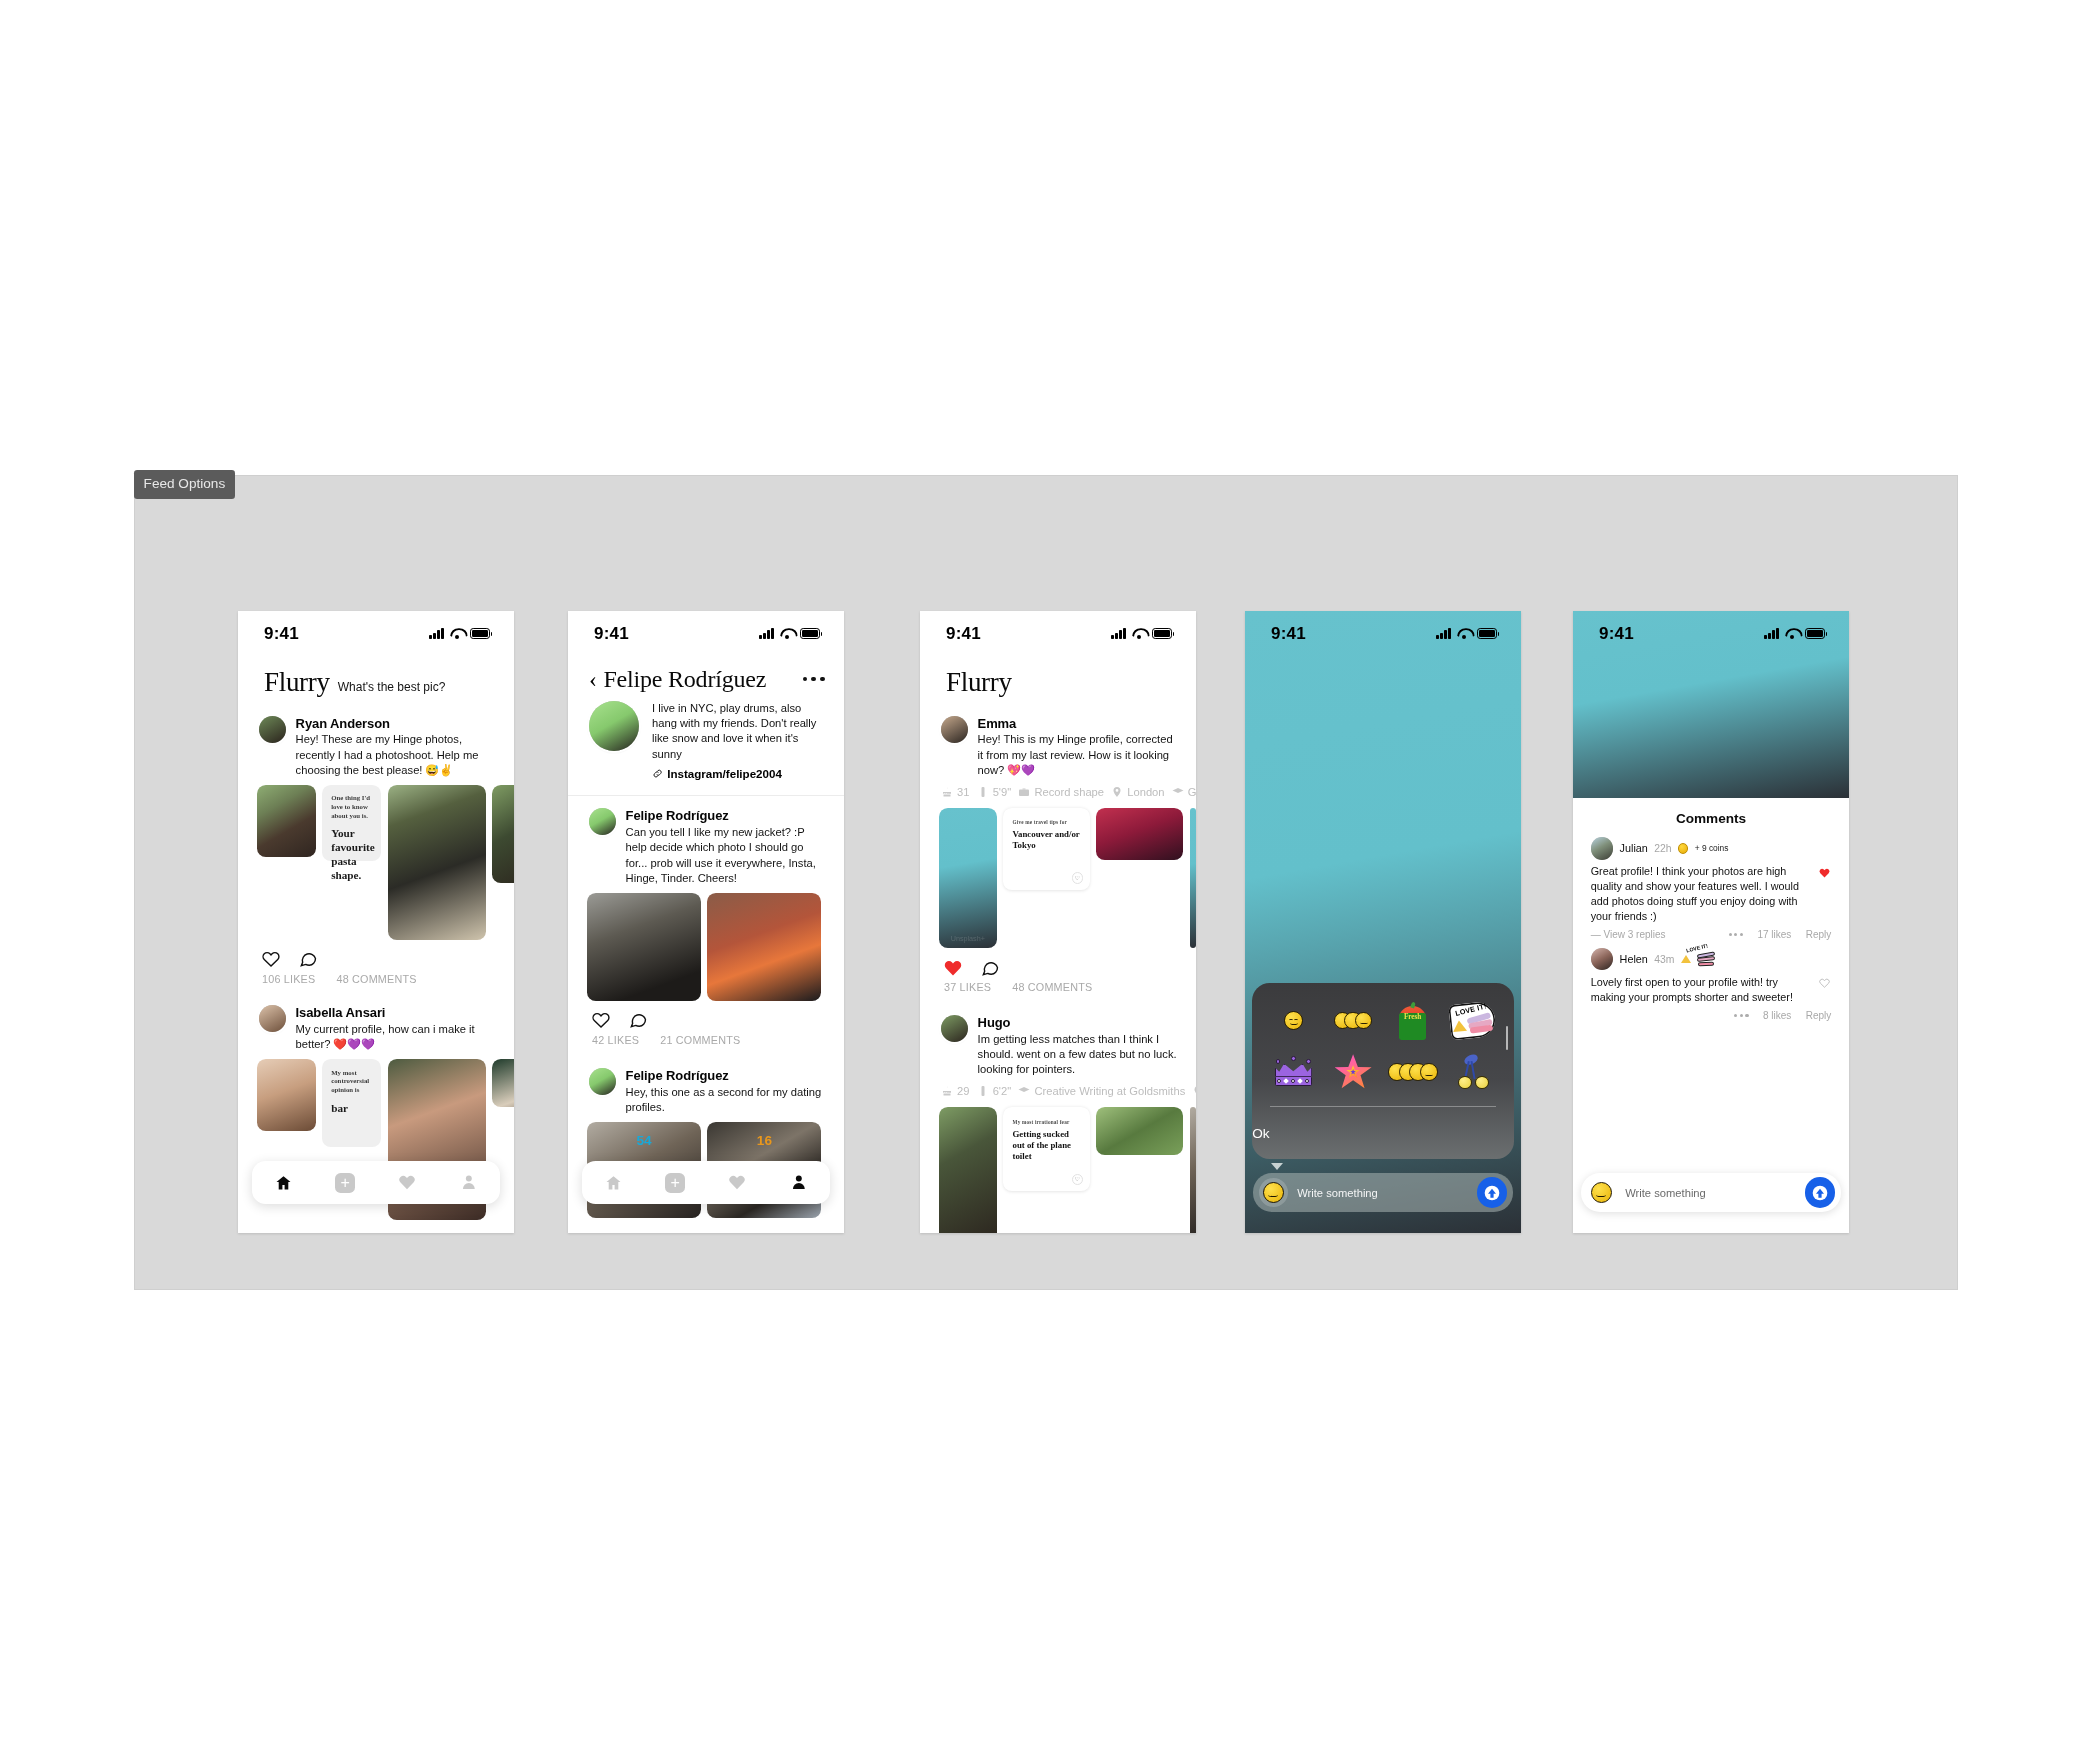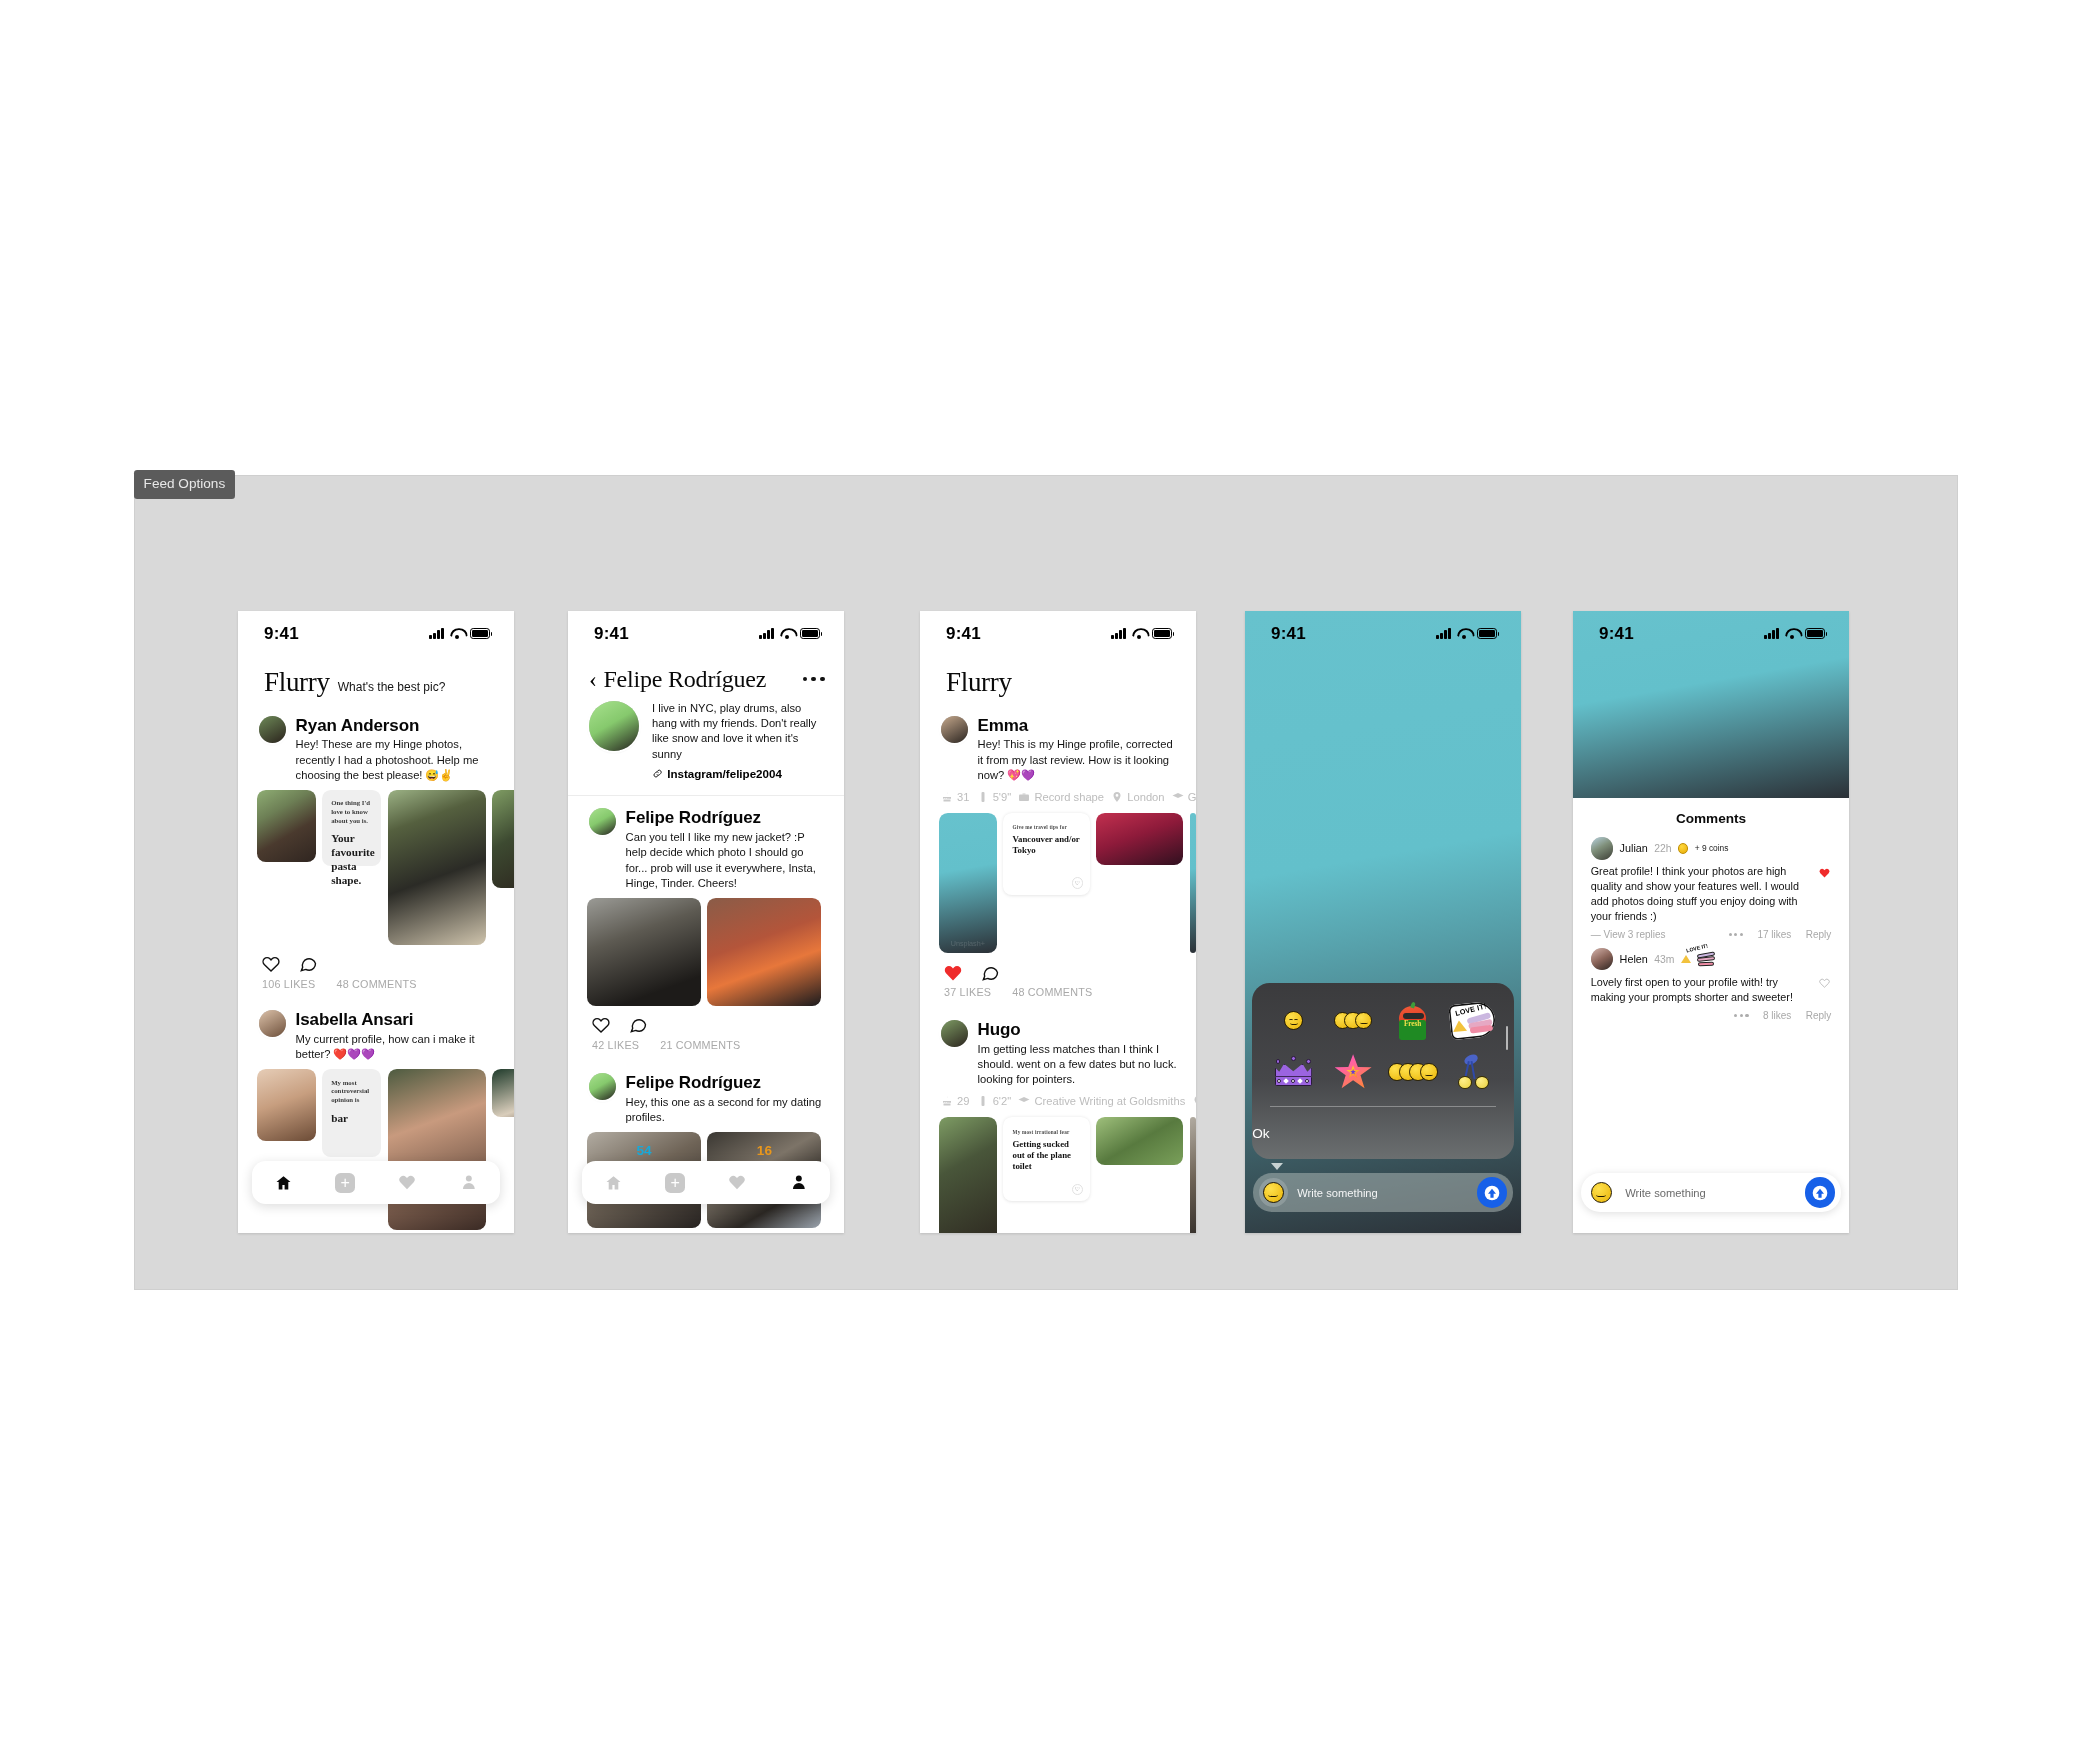--- a/index.html
+++ b/index.html
@@ -61,21 +61,21 @@
   .proflink { font-size:11.6px; font-weight:700; color:#000; margin-top:4.8px; display:flex; align-items:center; gap:4px; }
 
   
   .post { padding: 8px 0 0 0; }
   .posthead { display:flex; gap:9.6px; padding: 4.8px 19px 0 21px; }
   .avatar { width:27px;height:27px;border-radius:50%;flex:none;overflow:hidden;
             box-shadow:0 0 0 2px #fff, 0 0.8px 2.4px rgba(0,0,0,.22); background:#b9b9b9; }
   .avatar .ph { width:100%; height:100%; display:block; }
   .avatar.big { width:50px; height:50px; }
   .pmeta { flex:1; min-width:0; }
-  .pname { font-size:17px; font-weight:700; color:#060606; letter-spacing:-0.1px; }
+  .pname { font-size:13px; font-weight:700; color:#060606; letter-spacing:-0.1px; }
   .ptext { font-size:11.2px; line-height:1.37; color:#131313; margin-top:1.6px; }
 
   .chips { display:flex; align-items:center; gap:7.2px; padding: 7.2px 0 4px 21px; overflow:hidden;
            white-space:nowrap; color:#bdbdbd; font-size:11.2px; }
   .chip { display:flex; align-items:center; gap:4px; flex:none; }
   .chipicon { width:12px;height:12px;display:block;flex:none; fill:#c9c9c9; }
 
   
   .grid { display:flex; gap:6.4px; padding: 6.4px 0 0 19px; }
   .gcol { display:flex; flex-direction:row; gap:6.4px; }
@@ -589,21 +589,21 @@
             <div style="position:absolute;left:4px;bottom:4px;width:8px;height:3.2px;border-bottom:1.2px solid #2a2000;border-radius:0 0 50% 50%"></div>
           </div>
         </div>
       </div>
       <div class="stk">
         <div style="position:relative;width:34px;height:37px">
           <div style="width:27px;height:25px;border-radius:50%;background:linear-gradient(170deg,#f35d3a,#d62a16);margin:4px auto 0;position:relative">
             <div style="position:absolute;left:3.2px;top:6.4px;width:21px;height:6.4px;background:#2b2b2b;border-radius:4px"></div>
           </div>
           <div style="position:absolute;left:15.3px;top:0;width:4px;height:6.4px;background:#3f9c3a;border-radius:50% 50% 0 0;transform:rotate(18deg)"></div>
-          <div style="position:absolute;left:3.2px;bottom:-0.8px;width:27px;height:20px;background:#1f8a23;border-radius:2.4px;color:#f3e24a;font-family:'Liberation Serif',serif;font-size:7.2px;font-weight:700;text-align:center;line-height:9.6px">Fresh</div>
+          <div style="position:absolute;left:3.2px;bottom:-0.8px;width:27px;height:27px;background:#1f8a23;border-radius:2.4px;color:#f3e24a;font-family:'Liberation Serif',serif;font-size:7.2px;font-weight:700;text-align:center;line-height:9.6px">Fresh</div>
         </div>
       </div>
       <div class="stk">
         <div style="position:relative;width:45px;height:35px;background:#fff;border-radius:6.4px 17.7px 17.7px 6.4px;transform:rotate(-6deg);box-shadow:0 0 0 1.6px #111 inset">
           <div style="position:absolute;left:6.4px;top:1.6px;font-size:7.2px;font-weight:700;transform:rotate(-8deg);letter-spacing:0.2px">LOVE IT!</div>
           <div style="position:absolute;right:4px;top:13px;width:24px;height:5.6px;background:#cbb7e0;border-radius:3.2px;transform:rotate(-10deg)"></div>
           <div style="position:absolute;right:3.2px;top:18.5px;width:24px;height:5.6px;background:#e6a8c3;border-radius:3.2px;transform:rotate(-6deg)"></div>
           <div style="position:absolute;right:4px;top:24px;width:22.5px;height:5.6px;background:#ef8ca5;border-radius:3.2px;transform:rotate(-2deg)"></div>
           <div style="position:absolute;left:2.4px;top:16px;width:0;height:0;border-left:7.2px solid transparent;border-right:7.2px solid transparent;border-bottom:11.2px solid #f2c23d"></div>
         </div>

